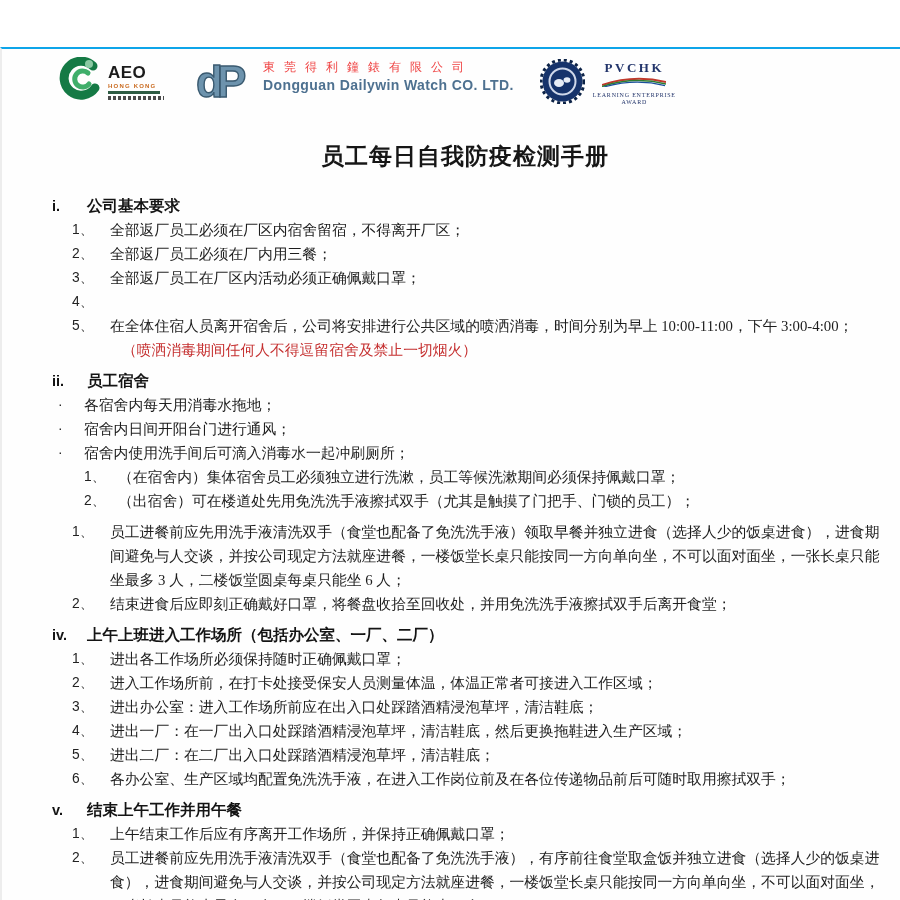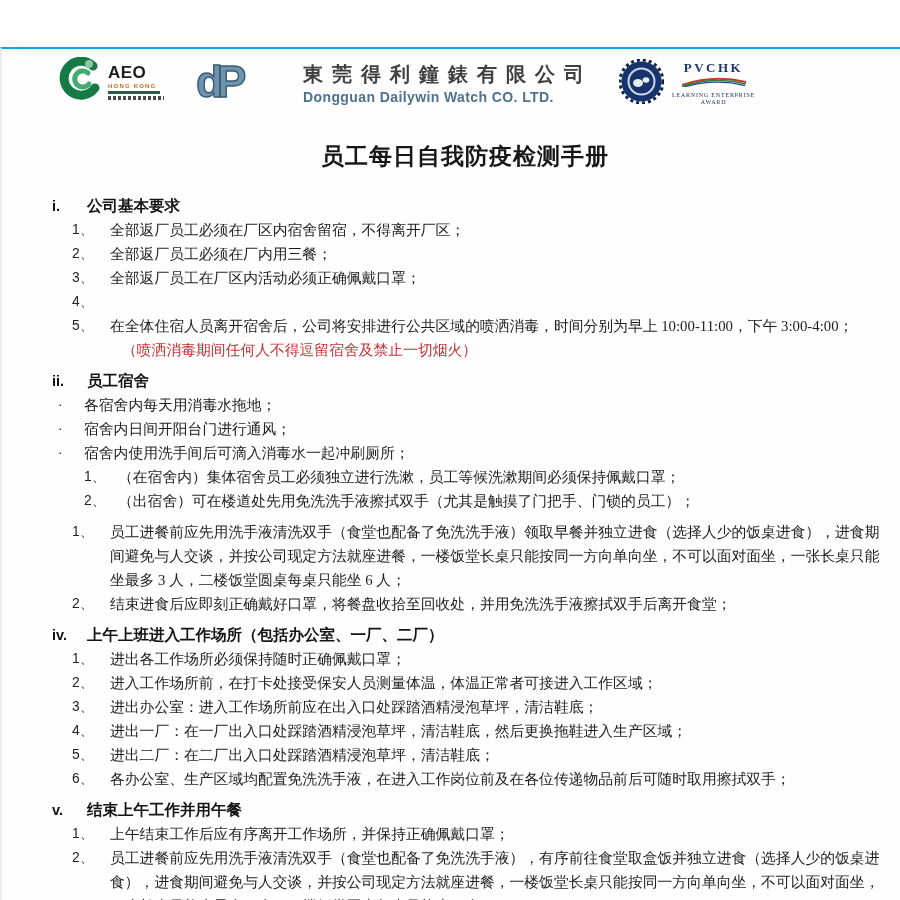--- a/index.html
+++ b/index.html
@@ -15,24 +15,24 @@
   }
   
   .logos{display:flex;align-items:flex-start;padding-left:57px;height:54px;}
   .logo-aeo{display:flex;align-items:flex-start;width:122px;}
   .aeo-text{margin-left:3px;margin-top:7px;line-height:1;}
   .aeo-name{font-family:"Liberation Sans",sans-serif;font-weight:bold;font-size:17px;color:#1b1b1b;letter-spacing:.5px;}
   .aeo-region{font-family:"Liberation Sans",sans-serif;font-weight:bold;font-size:6px;color:#c96a1f;letter-spacing:1.2px;margin-top:2px;}
   .aeo-bar1{width:52px;height:3px;background:#2e5b43;margin-top:2px;}
   .aeo-bar2{width:56px;height:4px;margin-top:2px;
     background:repeating-linear-gradient(90deg,#4a4a4a 0 3px,transparent 3px 5px);}
-  .logo-dp{display:flex;align-items:flex-end;margin-left:14px;gap:40px;}
+  .logo-dp{display:flex;align-items:flex-start;margin-left:14px;}
   .dp-mark{margin-top:2px;}
   .company-names{margin-left:10px;margin-top:2px;}
-  .company-zh{font-size:20px;letter-spacing:9px;color:#404040;font-weight:700;white-space:nowrap;}
+  .company-zh{font-size:12px;letter-spacing:9px;color:#ef4444;font-weight:400;white-space:nowrap;}
   .company-en{font-family:"Liberation Sans",sans-serif;font-size:14px;font-weight:bold;color:#4e7190;letter-spacing:.4px;margin-top:1px;}
   .logo-award{display:flex;align-items:center;margin-left:26px;}
   .award-text{margin-left:8px;text-align:center;margin-top:4px;line-height:1;}
   .award-name{font-size:13px;font-weight:bold;color:#23356b;letter-spacing:2.5px;}
   .award-line2{font-size:6px;color:#23356b;letter-spacing:.8px;margin-top:2px;text-transform:uppercase;}
   .award-line3{font-size:6px;color:#23356b;letter-spacing:.8px;margin-top:1px;text-transform:uppercase;}
   
   .doc-title{
     text-align:center;font-size:23px;font-weight:bold;color:#161616;
     margin:30px 0 22px 0;letter-spacing:1px;padding-left:28px;

